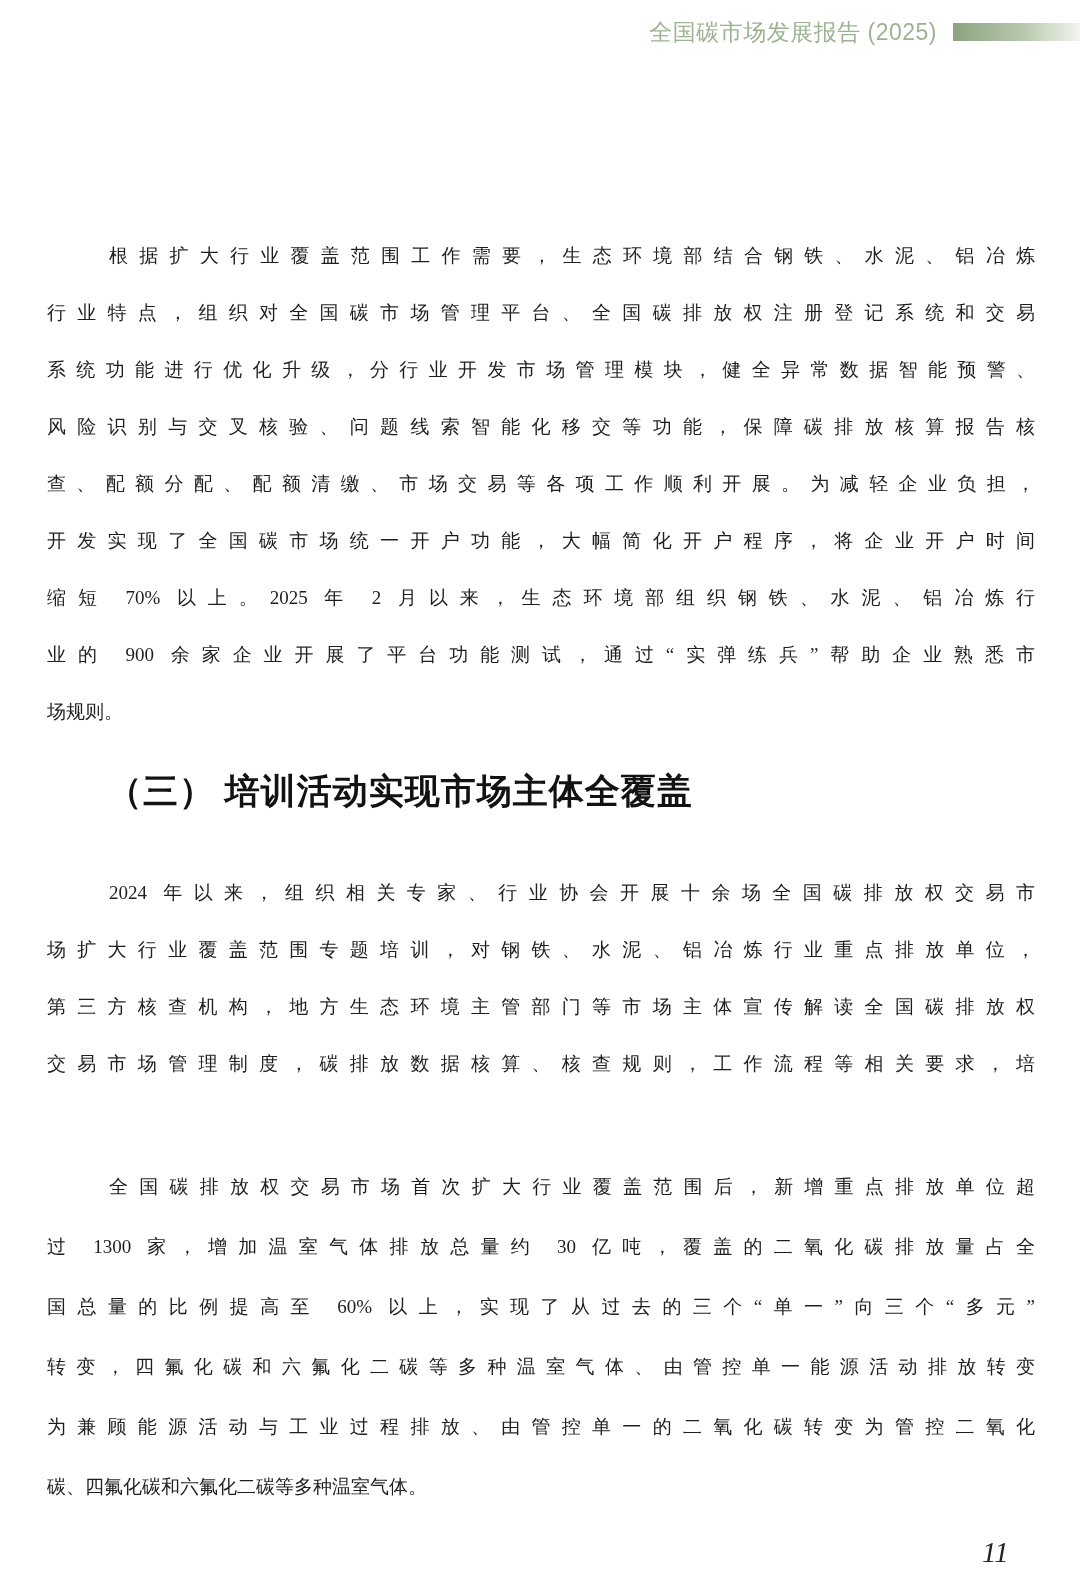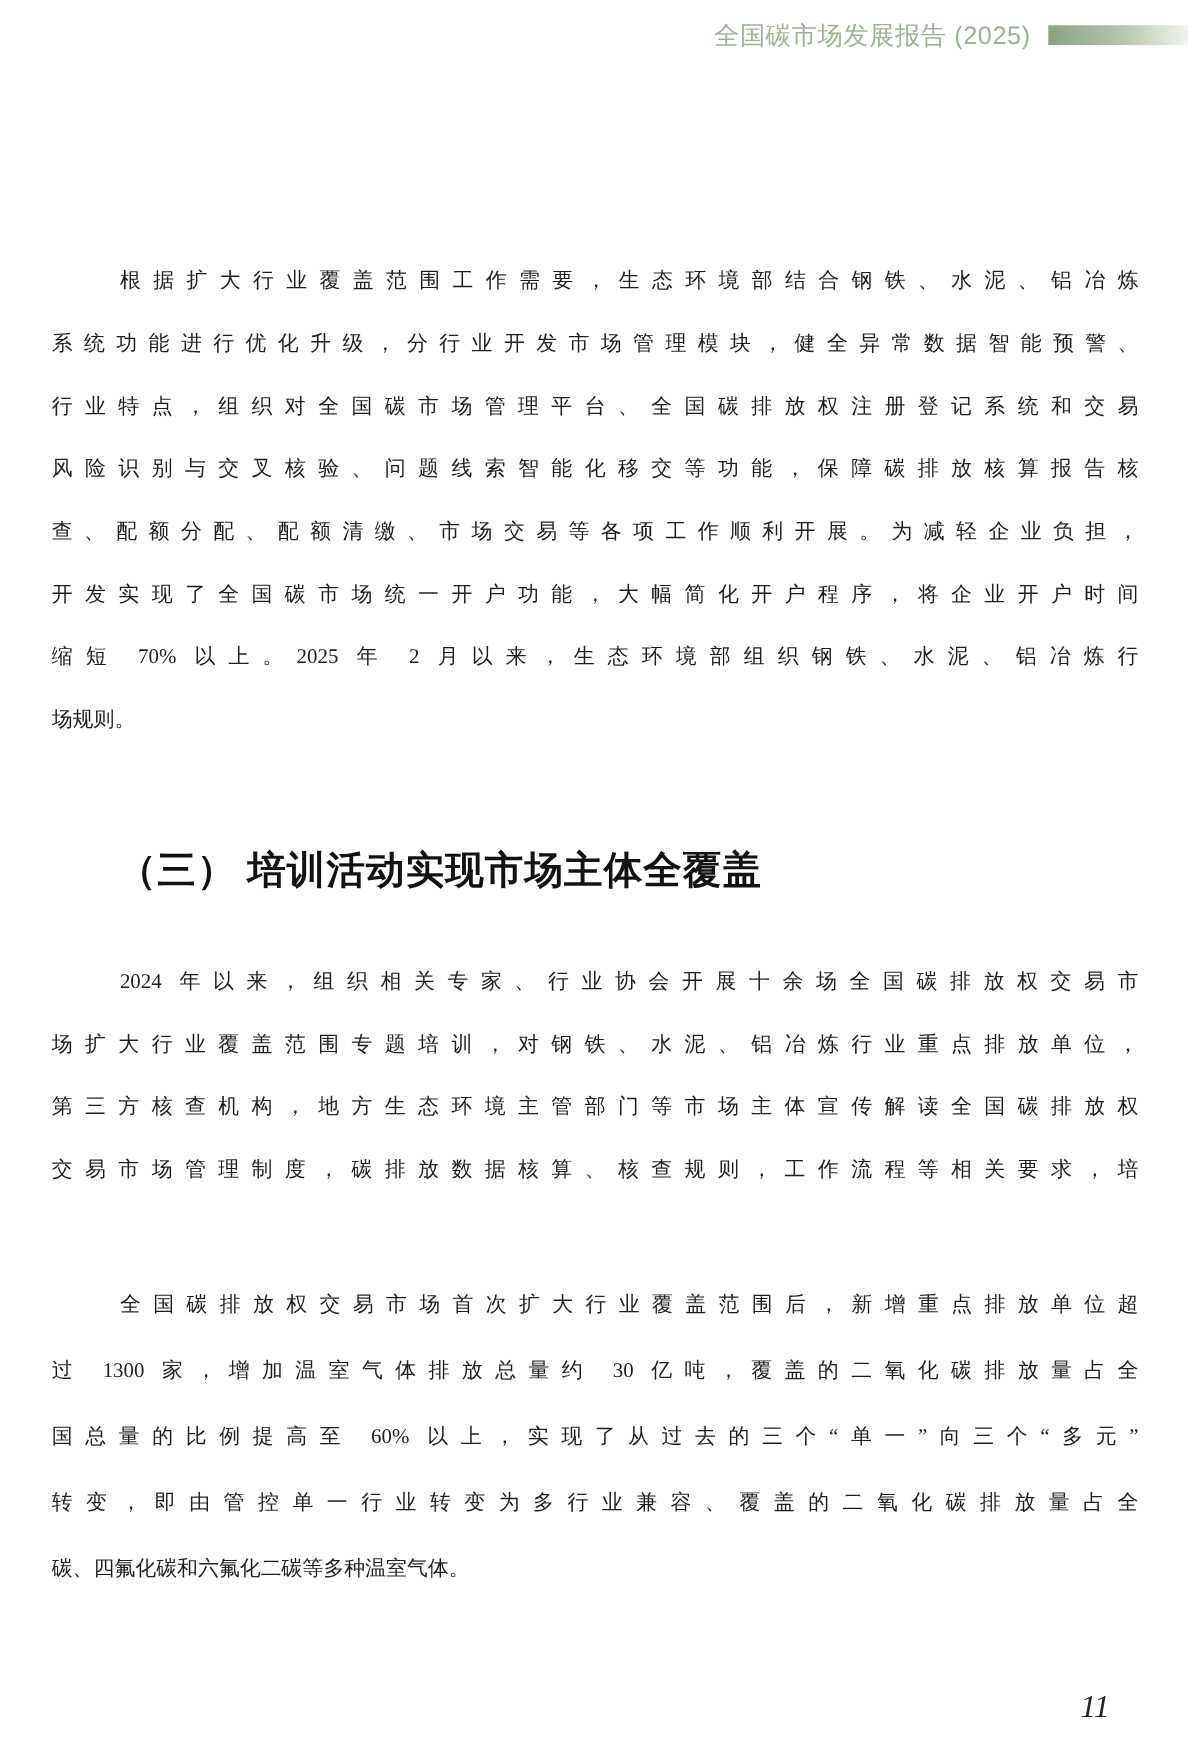--- a/index.html
+++ b/index.html
@@ -91,41 +91,43 @@
 <div class="page">
 
   <div class="header-row">
     <span class="header-title">全国碳市场发展报告 (2025)</span>
     <div class="header-bar"></div>
   </div>
 
 
   <div class="para" id="para-1">
     <div class="line first">根据扩大行业覆盖范围工作需要，生态环境部结合钢铁、水泥、铝冶炼</div>
+    <div class="line">行业特点，组织对全国碳市场管理平台、全国碳排放权注册登记系统和交易</div>
     <div class="line">系统功能进行优化升级，分行业开发市场管理模块，健全异常数据智能预警、</div>
-    <div class="line">行业特点，组织对全国碳市场管理平台、全国碳排放权注册登记系统和交易</div>
     <div class="line">风险识别与交叉核验、问题线索智能化移交等功能，保障碳排放核算报告核</div>
     <div class="line">查、配额分配、配额清缴、市场交易等各项工作顺利开展。为减轻企业负担，</div>
     <div class="line">开发实现了全国碳市场统一开户功能，大幅简化开户程序，将企业开户时间</div>
     <div class="line">缩短 70% 以上。2025 年 2 月以来，生态环境部组织钢铁、水泥、铝冶炼行</div>
+    <div class="line">业的 900 余家企业开展了平台功能测试，通过“实弹练兵”帮助企业熟悉市</div>
     <div class="line last">场规则。</div>
   </div>
 
   <h2 class="heading" id="heading-2">（三） 培训活动实现市场主体全覆盖</h2>
 
   <div class="para" id="para-2">
     <div class="line first">2024 年以来，组织相关专家、行业协会开展十余场全国碳排放权交易市</div>
     <div class="line">场扩大行业覆盖范围专题培训，对钢铁、水泥、铝冶炼行业重点排放单位，</div>
     <div class="line">第三方核查机构，地方生态环境主管部门等市场主体宣传解读全国碳排放权</div>
     <div class="line">交易市场管理制度，碳排放数据核算、核查规则，工作流程等相关要求，培</div>
   </div>
 
   <div class="para" id="para-3">
     <div class="line first">全国碳排放权交易市场首次扩大行业覆盖范围后，新增重点排放单位超</div>
     <div class="line">过 1300 家，增加温室气体排放总量约 30 亿吨，覆盖的二氧化碳排放量占全</div>
     <div class="line">国总量的比例提高至 60% 以上，实现了从过去的三个“单一”向三个“多元”</div>
-    <div class="line">转变，即由管控单一行业转变为多行业兼容、覆盖的二氧化碳排放量占全</div>
+    <div class="line">转变，四氟化碳和六氟化二碳等多种温室气体、由管控单一能源活动排放转变</div>
+    <div class="line">为兼顾能源活动与工业过程排放、由管控单一的二氧化碳转变为管控二氧化</div>
     <div class="line last">碳、四氟化碳和六氟化二碳等多种温室气体。</div>
   </div>
 
   <div class="page-number">11</div>
 
 </div>
 
 </body></html>

